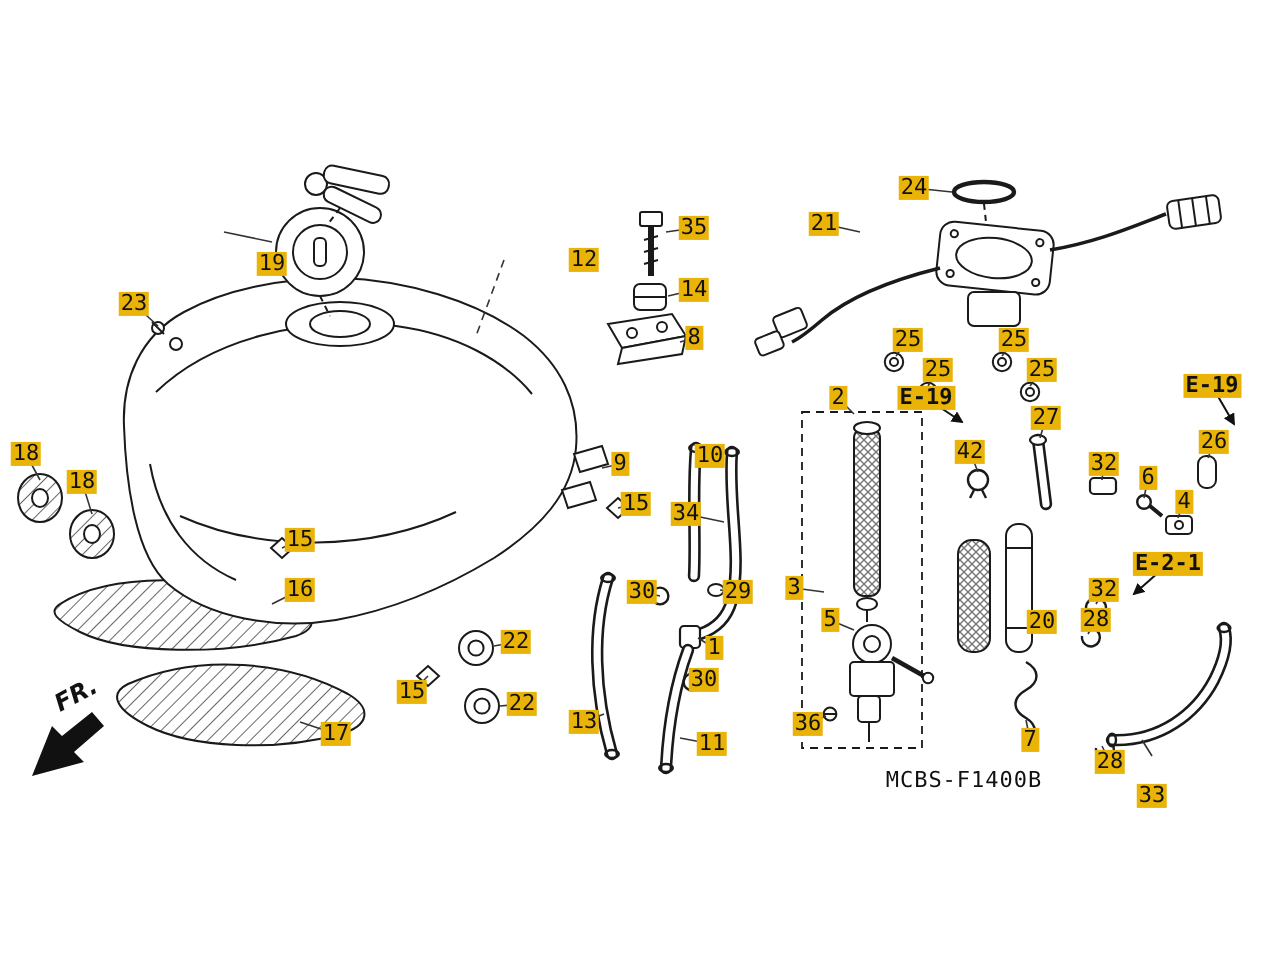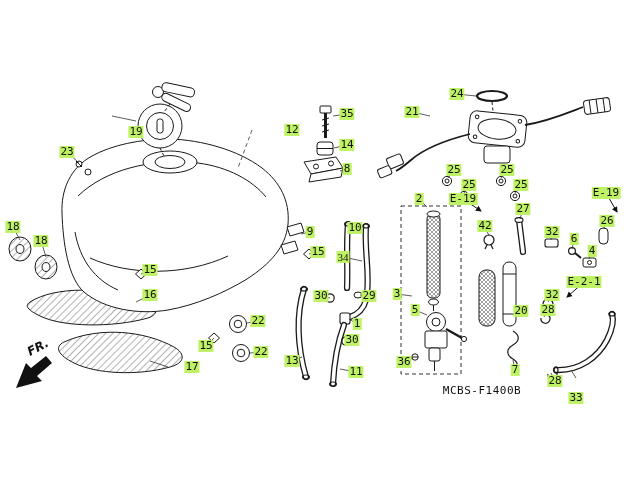--- a/index.html
+++ b/index.html
@@ -8,22 +8,22 @@
   #art{position:absolute;left:0;top:0;}
   #art text{font-family:"DejaVu Sans",sans-serif;}
   .part{fill:#fff;stroke:#1a1a1a;stroke-width:1.1;}
   .thin{stroke:#1a1a1a;stroke-width:1.2;fill:none;}
   .tube-o{fill:none;stroke:#1a1a1a;stroke-width:6.2;stroke-linecap:round;}
   .tube-i{fill:none;stroke:#fff;stroke-width:3.6;stroke-linecap:round;}
   .leader{stroke:#333;stroke-width:0.8;}
   .leader.dashed{stroke-dasharray:4 3;}
   .refline{stroke:#111;stroke-width:1;marker-end:url(#arrowhead);}
   .callout{position:absolute;transform:translate(-50%,-50%);font:11px "DejaVu Sans Mono",monospace;
-           color:#111;background:#bef264;padding:0 1px;line-height:1.1;white-space:nowrap;}
-  .callout.ref{font-weight:normal;text-align:center;}
+           color:#111;background:#eab308;padding:0 1px;line-height:1.1;white-space:nowrap;}
+  .callout.ref{font-weight:bold;text-align:center;}
   .code{position:absolute;left:482px;top:390px;transform:translate(-50%,-50%);
         font:11px "DejaVu Sans Mono",monospace;letter-spacing:.5px;color:#111;}
 </style>
 </head>
 <body>
 
 <div id="stage">
 
 <svg id="art" width="640" height="480" viewBox="0 0 640 480">
   <defs>
@@ -318,31 +318,31 @@
 
 <div class="code">MCBS-F1400B</div>
 
 <div class="callout" style="left: 112px; top: 132px; margin-left: 24px;">19</div>
     <div class="callout" style="left: 67px; top: 152px;">23</div>
     <div class="callout" style="left: 252px; top: 130px; margin-left: 40px;">12</div>
     <div class="callout" style="left: 13px; top: 227px;">18</div>
     <div class="callout" style="left: 41px; top: 241px;">18</div>
     <div class="callout" style="left: 150px; top: 270px;">15</div>
     <div class="callout" style="left: 150px; top: 295px;">16</div>
-    <div class="callout" style="left: 168px; top: 367px; margin-left: 24px;">17</div>
+    <div class="callout" style="left: 168px; top: 367px;">17</div>
     <div class="callout" style="left: 206px; top: 346px;">15</div>
     <div class="callout" style="left: 258px; top: 321px;">22</div>
     <div class="callout" style="left: 261px; top: 352px;">22</div>
     <div class="callout" style="left: 347px; top: 114px;">35</div>
     <div class="callout" style="left: 347px; top: 145px;">14</div>
     <div class="callout" style="left: 347px; top: 169px;">8</div>
     <div class="callout" style="left: 310px; top: 232px;">9</div>
     <div class="callout" style="left: 318px; top: 252px;">15</div>
     <div class="callout" style="left: 355px; top: 228px;">10</div>
-    <div class="callout" style="left: 343px; top: 257px; font-family: Liberation Serif, serif;">34</div>
+    <div class="callout" style="left: 343px; top: 257px;">34</div>
     <div class="callout" style="left: 321px; top: 296px;">30</div>
     <div class="callout" style="left: 369px; top: 296px;">29</div>
     <div class="callout" style="left: 357px; top: 324px;">1</div>
     <div class="callout" style="left: 352px; top: 340px;">30</div>
     <div class="callout" style="left: 292px; top: 361px;">13</div>
     <div class="callout" style="left: 356px; top: 372px;">11</div>
     <div class="callout" style="left: 419px; top: 199px;">2</div>
     <div class="callout" style="left: 397px; top: 294px;">3</div>
     <div class="callout" style="left: 415px; top: 310px;">5</div>
     <div class="callout" style="left: 404px; top: 362px;">36</div>

